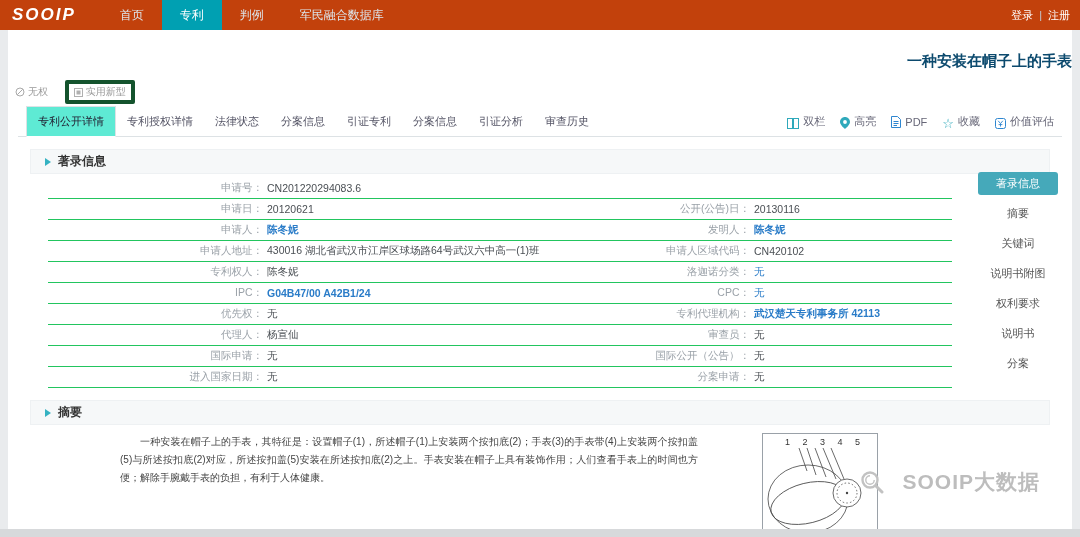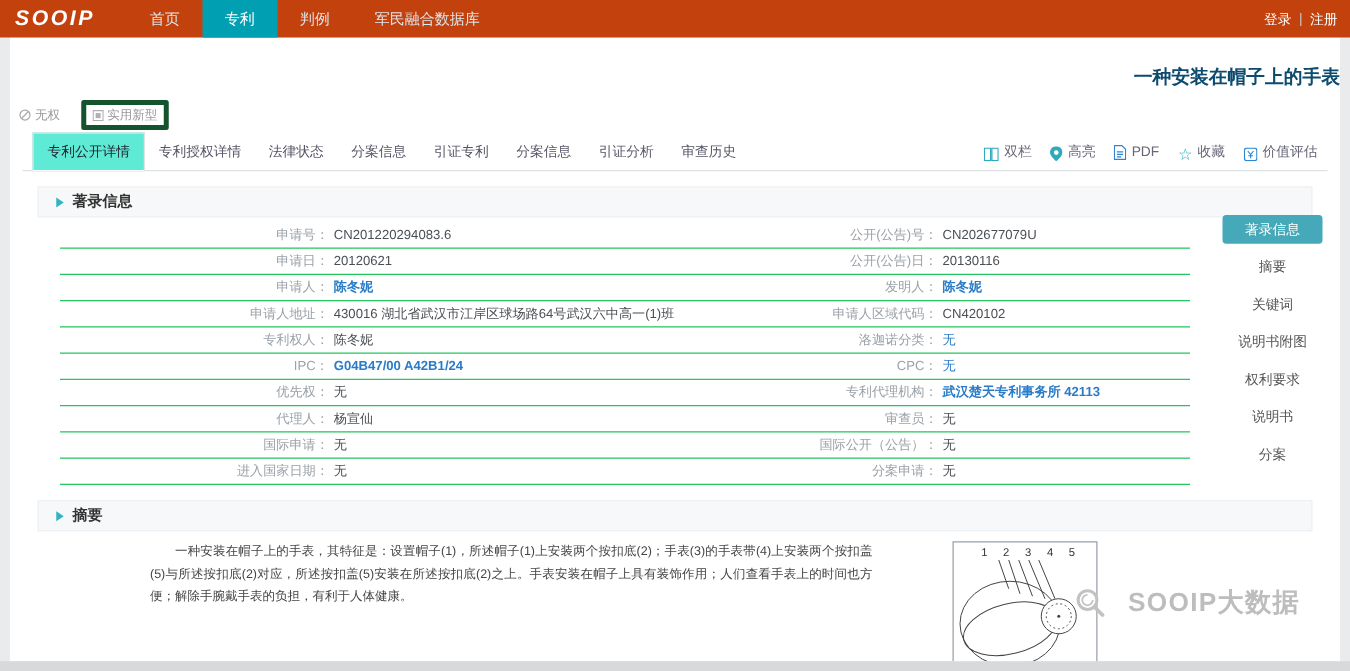--- a/index.html
+++ b/index.html
@@ -146,24 +146,20 @@
   <div class="section-head">
     <span class="tri"></span>
     <span class="section-title">著录信息</span>
   </div>
 
   <div class="biblio-table">
     <div class="row">
       <div class="half">
           <span class="lbl">申请号：</span>
           <span class="val">CN201220294083.6</span>
-        </div>
-      <div class="half right">
-          <span class="lbl">公开(公告)号：</span>
-          <span class="val">CN202677079U</span>
         </div>
     </div>
     <div class="row">
       <div class="half">
           <span class="lbl">申请日：</span>
           <span class="val">20120621</span>
         </div>
       <div class="half right">
           <span class="lbl">公开(公告)日：</span>
           <span class="val">20130116</span>

